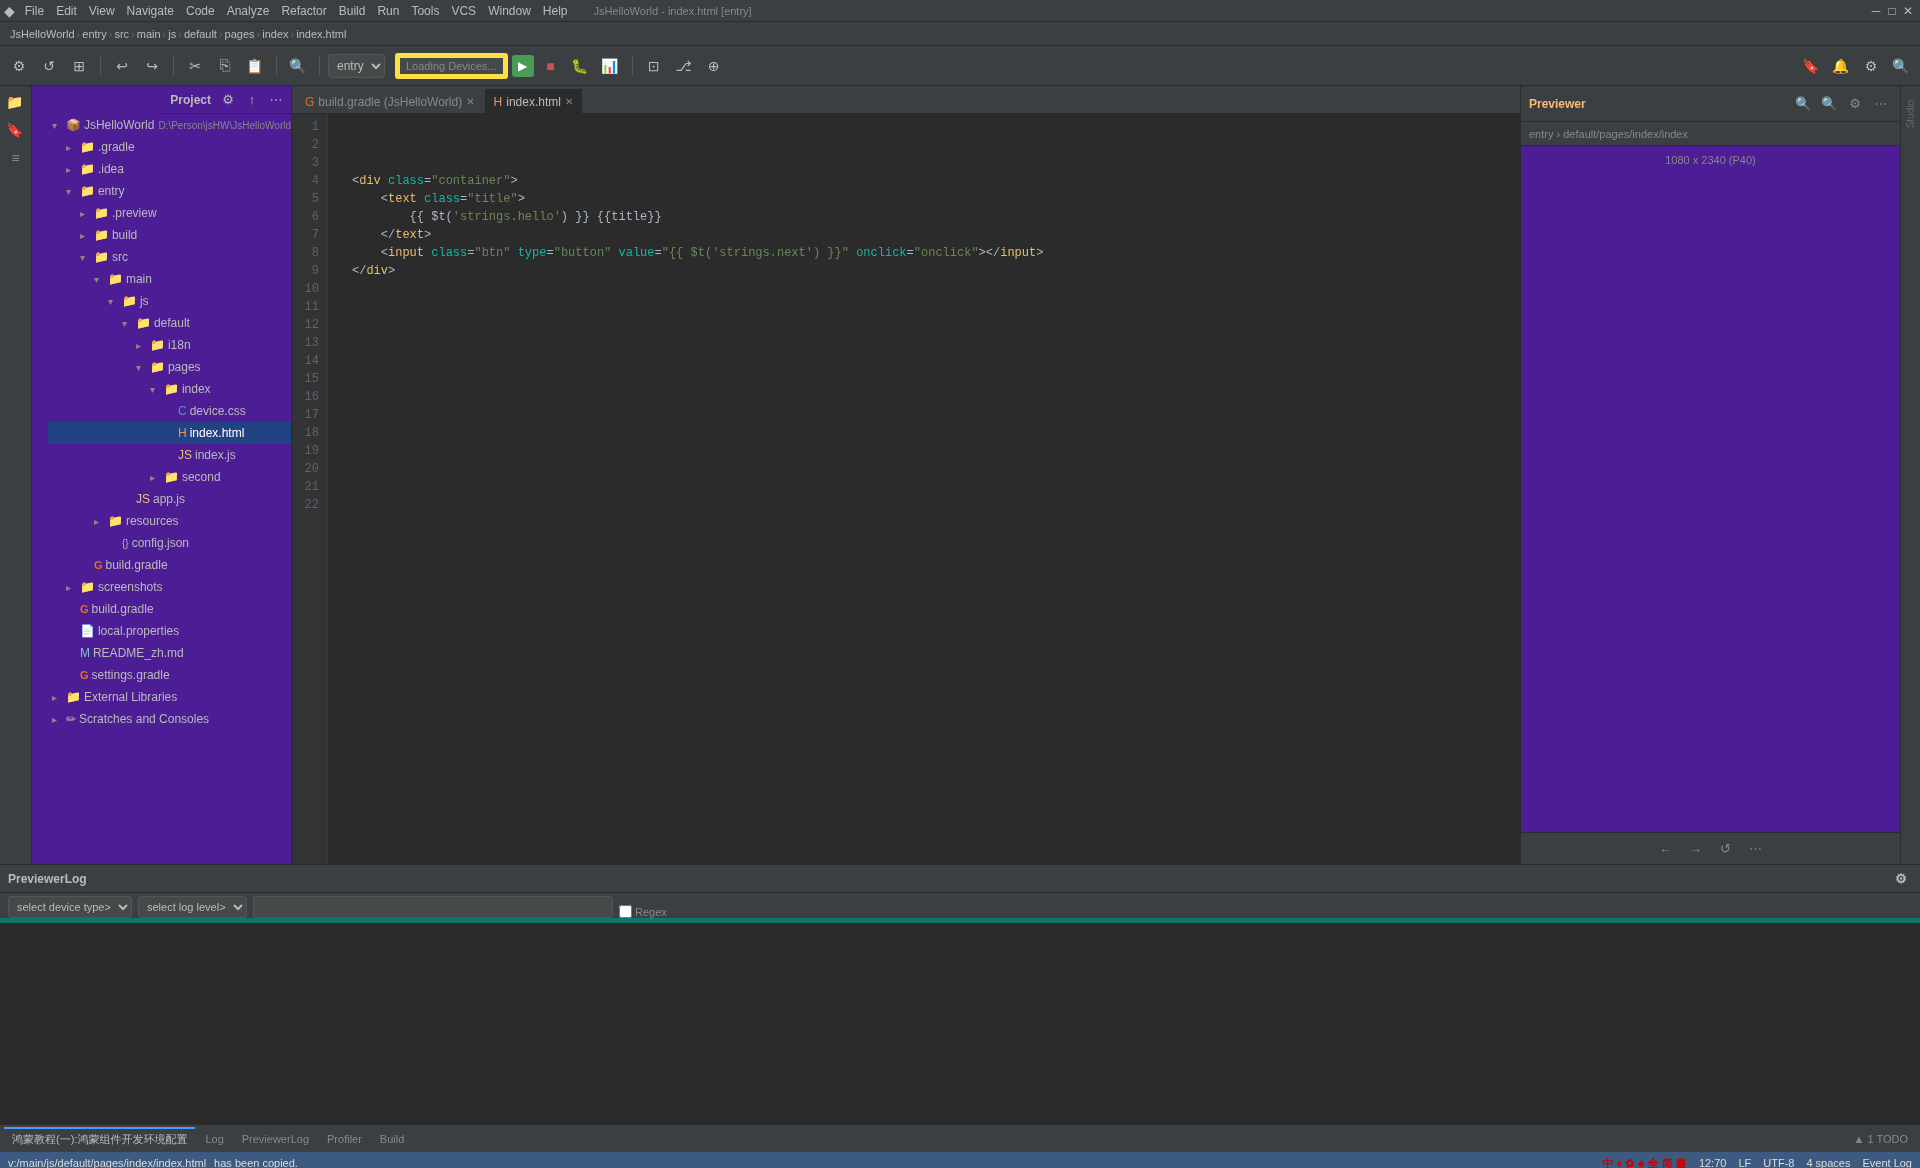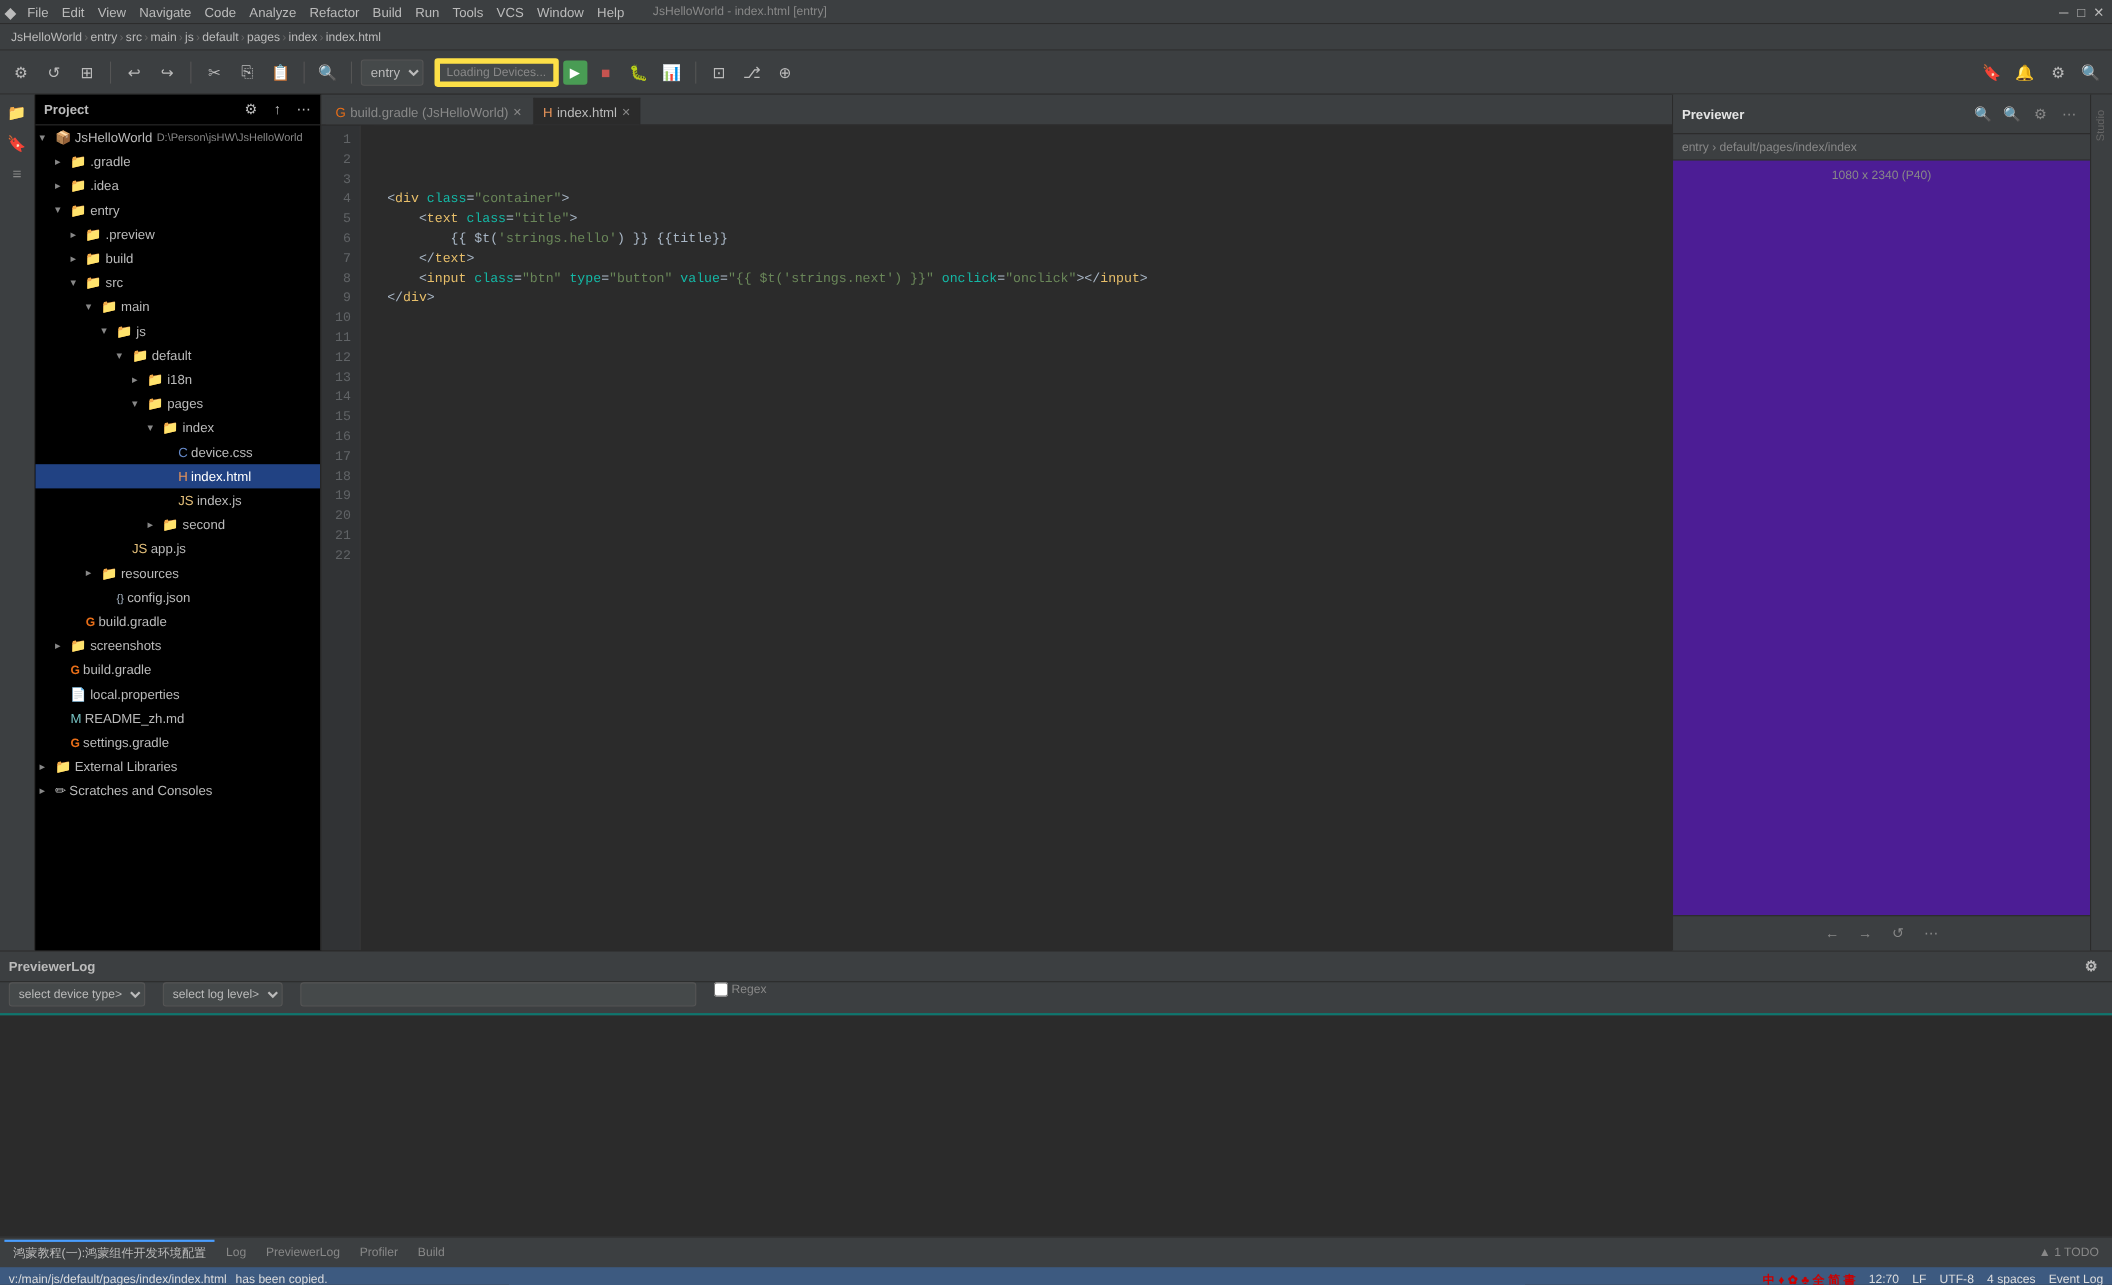--- a/index.html
+++ b/index.html
@@ -63,25 +63,26 @@
     
     #main-layout {
       display: flex;
       height: calc(1168px - 22px - 24px - 40px - 22px); 
       position: relative;
     }
 
     
     #sidebar {
       width: 260px;
-      background: #000000;
+      background: #4c1d95;
       border-right: 1px solid #2b2b2b;
       display: flex;
       flex-direction: column;
       overflow: hidden;
+      align-items: flex-end;
     }
     #sidebar-toolbar {
       height: 28px;
       display: flex;
       align-items: center;
       padding: 0 4px;
       gap: 2px;
       border-bottom: 1px solid #2b2b2b;
     }
     .stb-btn { width: 22px; height: 22px; display:flex; align-items:center; justify-content:center; cursor:pointer; color:#bbbbbb; font-size:13px; border-radius:2px; }
@@ -310,25 +311,25 @@
       border-bottom: 1px solid #2b2b2b;
       padding: 0 8px;
       gap: 6px;
       font-size: 12px;
       font-weight: bold;
       color: #bbbbbb;
     }
     #log-filters {
       height: 30px;
       display: flex;
-      align-items: flex-start;
-      background: #3c3f41;
-      border-bottom: 2px solid #0f766e;
+      align-items: flex-end;
+      background: #3c3f41;
+      border-bottom: 5px solid #0f766e;
       padding: 0 8px;
-      gap: 16px;
+      gap: 6px;
     }
     .log-select {
       height: 22px;
       background: #45494a;
       color: #bbbbbb;
       border: 1px solid #555;
       border-radius: 3px;
       font-size: 11px;
       padding: 0 4px;
     }
@@ -778,21 +779,21 @@
     &lt;/<span class="tag">text</span>&gt;
     &lt;<span class="tag">input</span> <span class="aname">class</span>=<span class="aval">"btn"</span> <span class="aname">type</span>=<span class="aval">"button"</span> <span class="aname">value</span>=<span class="aval">"{{ $t('strings.next') }}"</span> <span class="aname">onclick</span>=<span class="aval">"onclick"</span>&gt;&lt;/<span class="tag">input</span>&gt;
 &lt;/<span class="tag">div</span>&gt;
 
       </div>
     </div>
   </div>
 
   <div id="previewer-panel">
     <div id="previewer-toolbar">
-      <span style="font-weight:bold; color:#e5e5e5;">Previewer</span>
+      <span style="font-weight:bold; color:#fdba74;">Previewer</span>
       <div style="margin-left:auto; display:flex; gap:4px;">
         <div class="toolbar-icon-btn">🔍</div>
         <div class="toolbar-icon-btn">🔍</div>
         <div class="toolbar-icon-btn">⚙</div>
         <div class="toolbar-icon-btn">⋯</div>
       </div>
     </div>
     <div id="previewer-title-bar">
       <span>entry › default/pages/index/index</span>
     </div>

